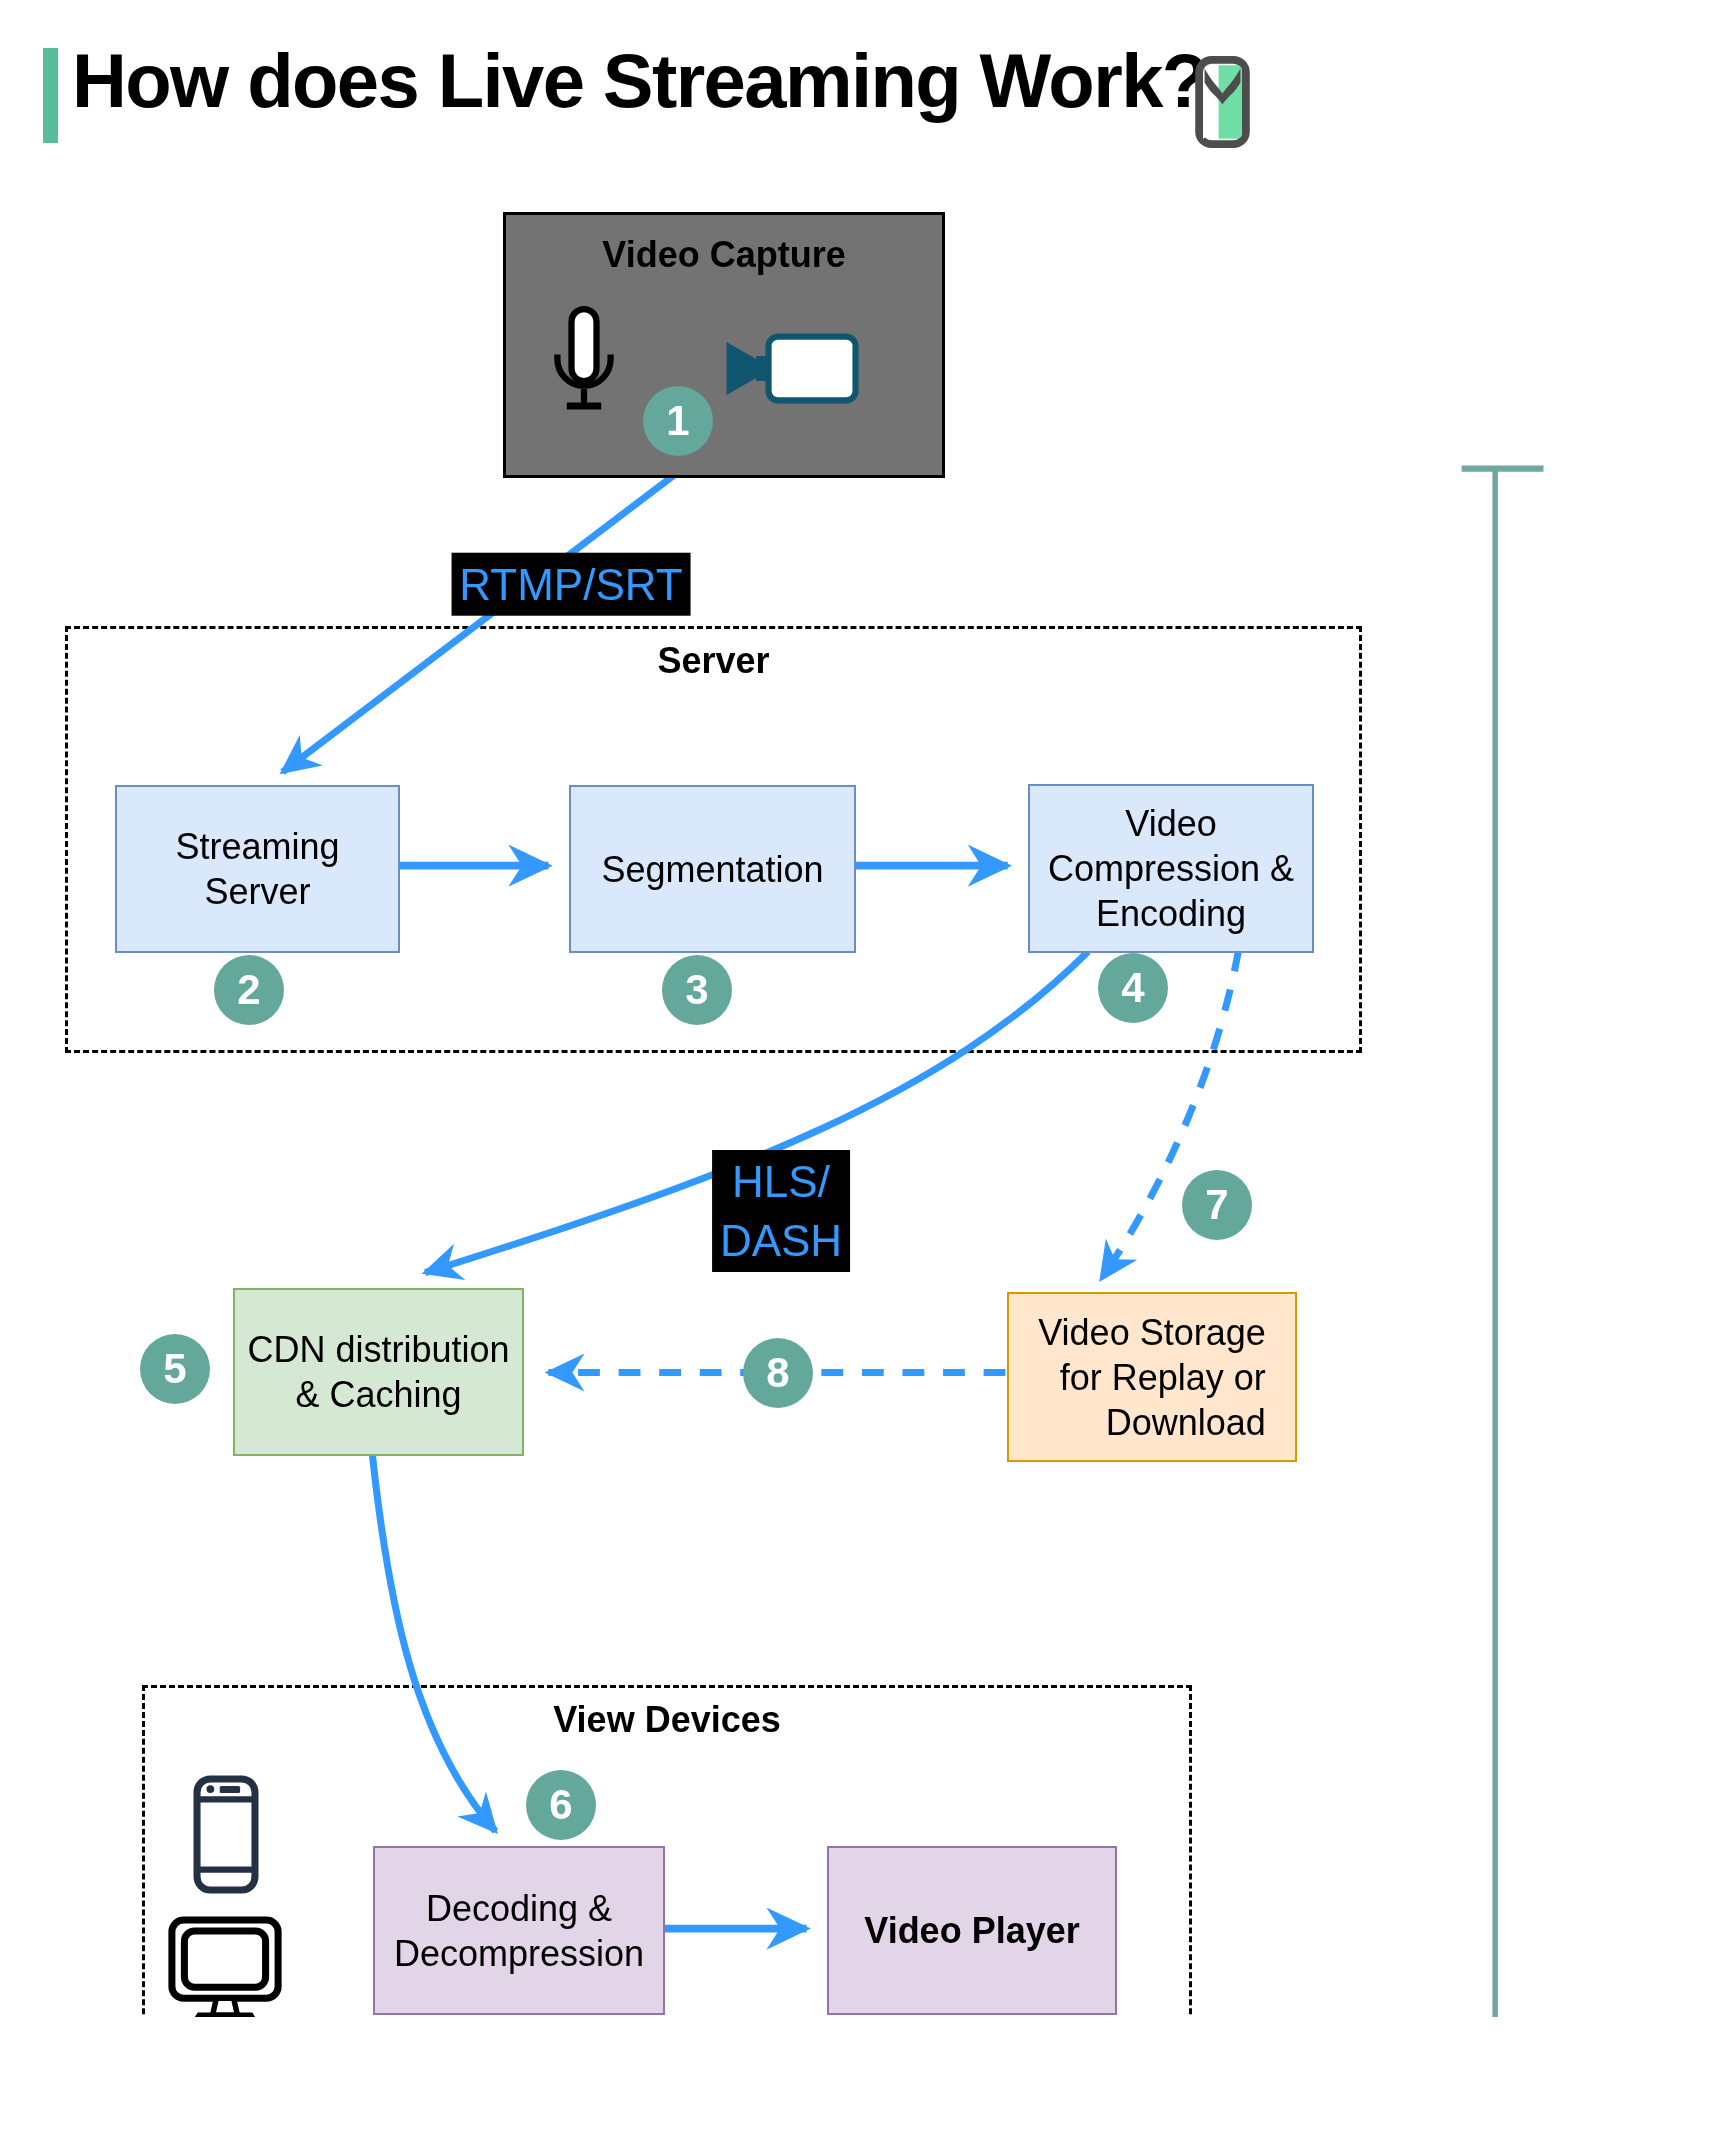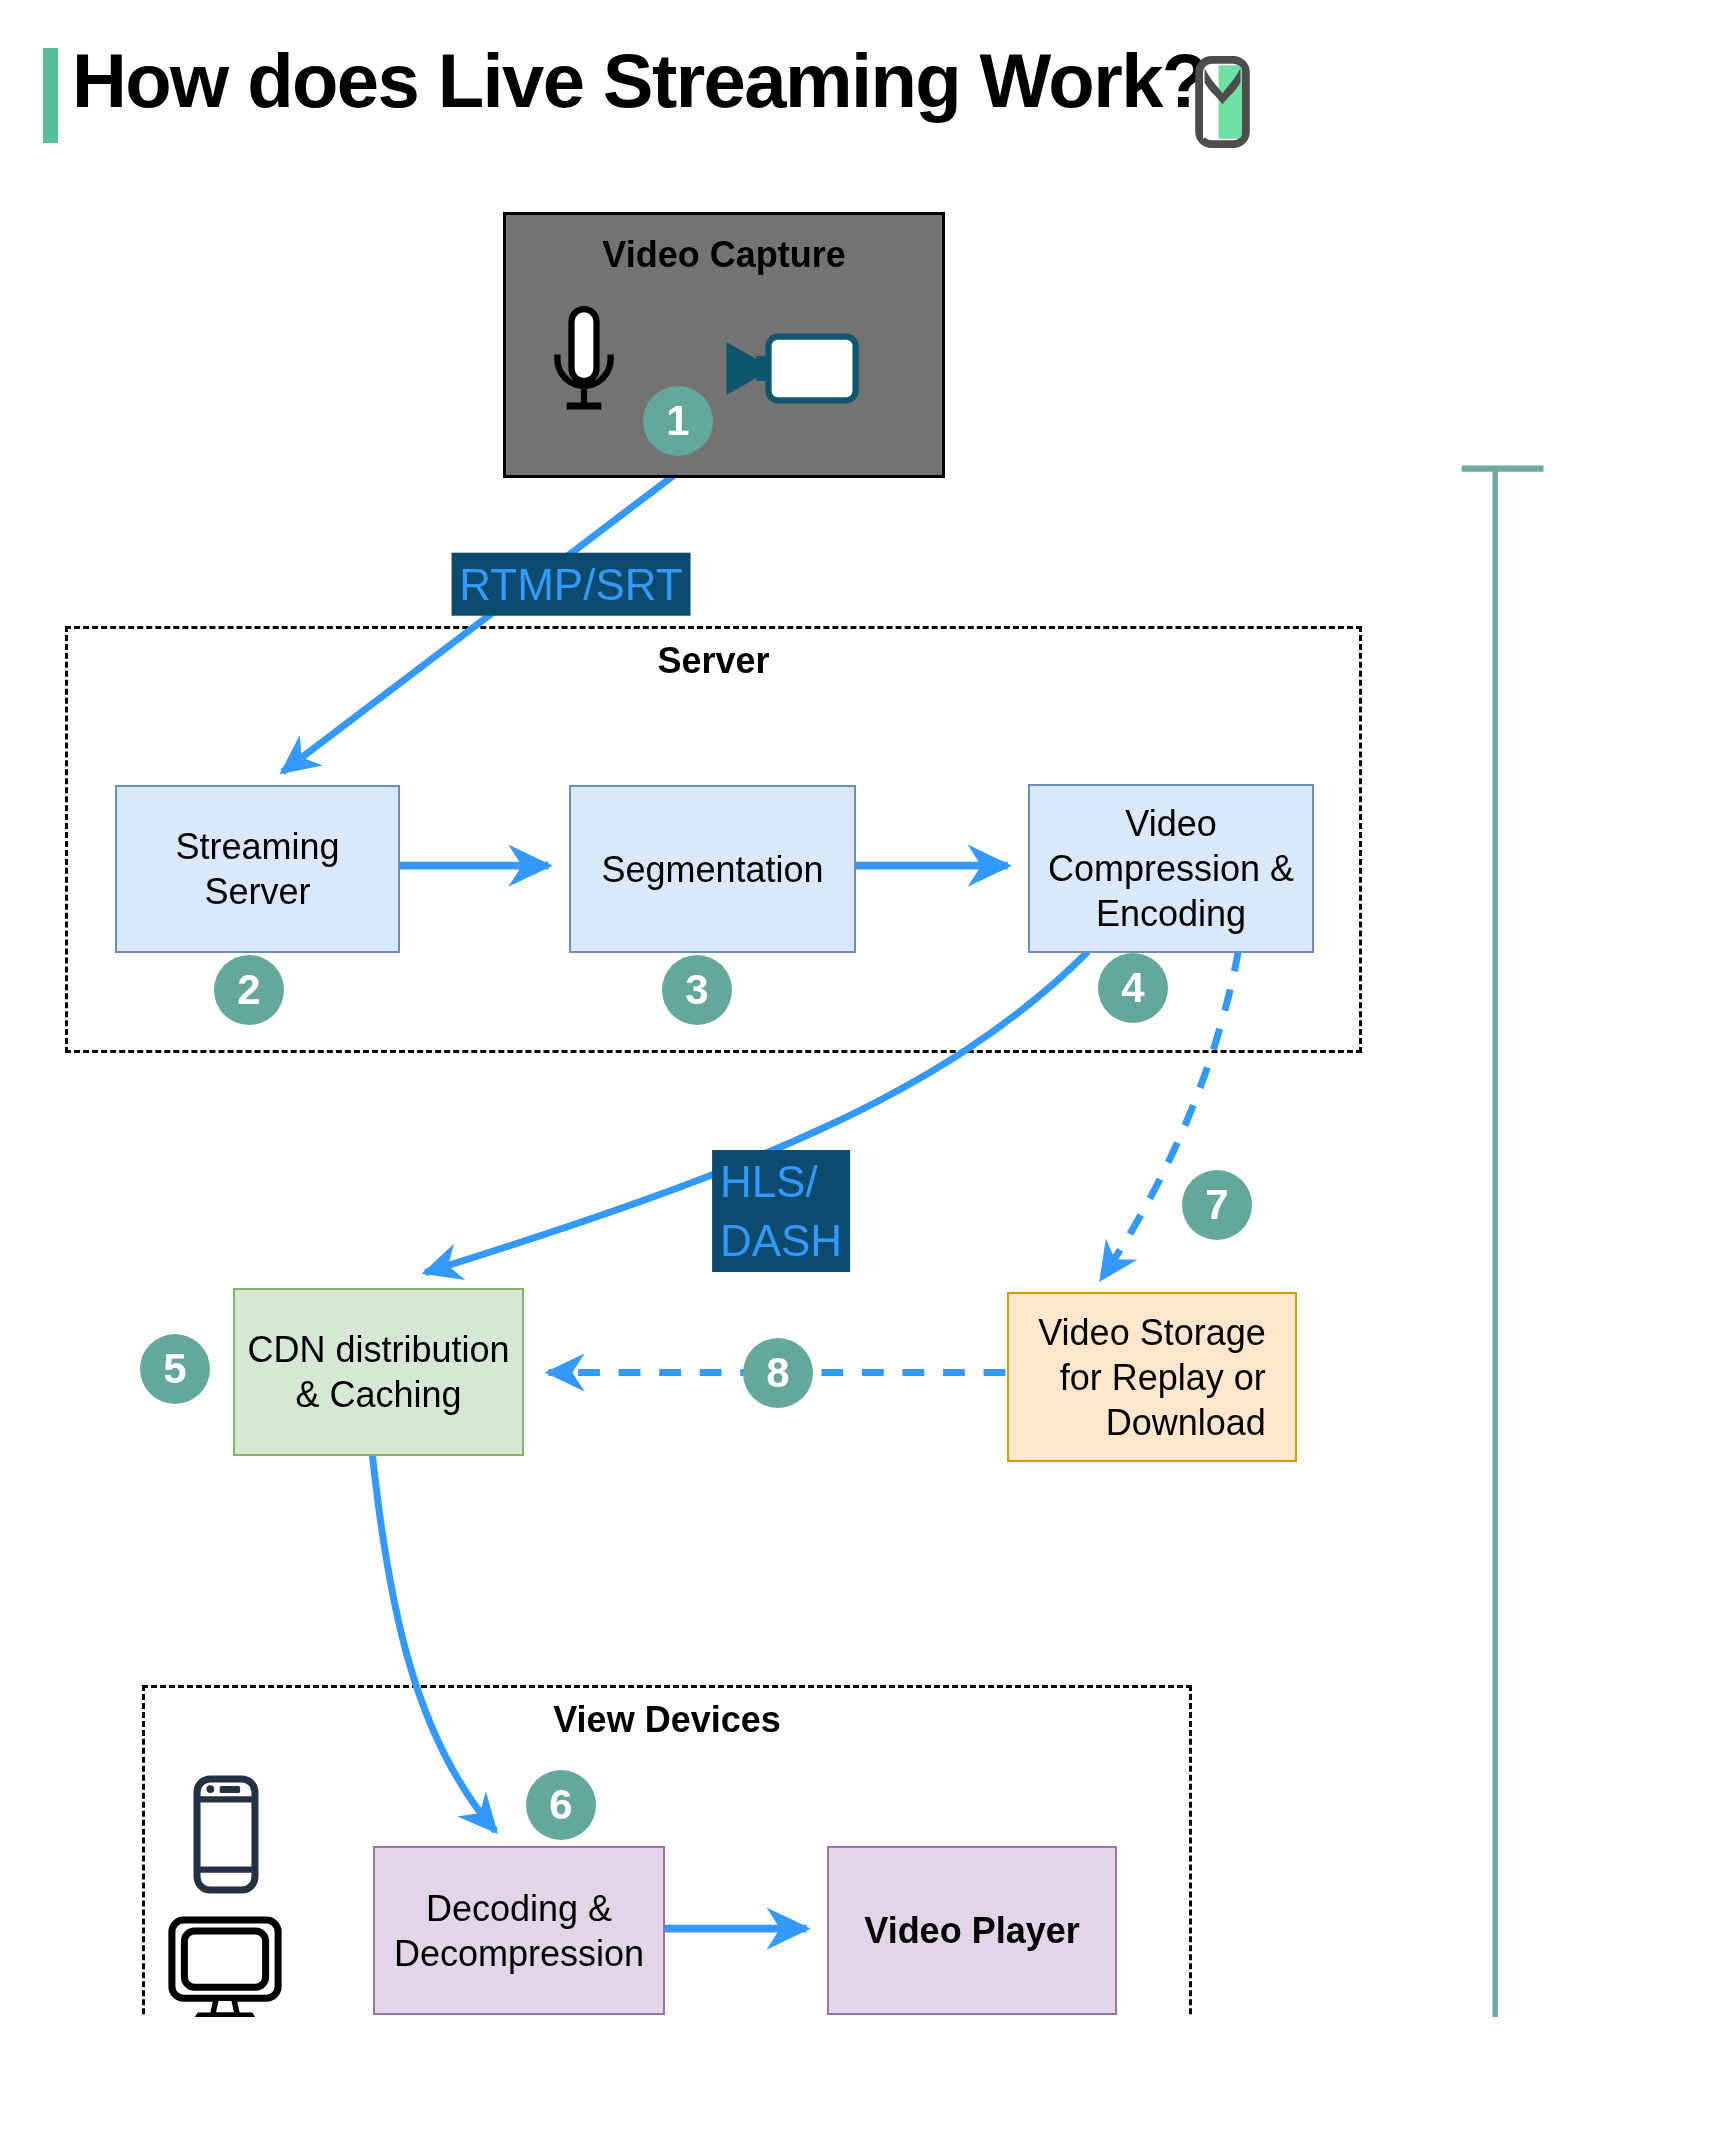--- a/index.html
+++ b/index.html
@@ -33,22 +33,22 @@
   .purple-node{background:var(--purple-fill,#E1D5E7);border:2.3px solid var(--purple-stroke,#9673A6);}
   #decoding-box{left:373px;top:1846px;width:288px;height:165px;align-items:center;}
   #player-box{left:827px;top:1846px;width:286px;height:165px;font-weight:bold;}
 
   
   .badge{position:absolute;width:70px;height:70px;border-radius:50%;
          background:var(--badge-green,#64A79B);color:#fff;font-size:42px;font-weight:700;
          display:flex;align-items:center;justify-content:center;}
 
   
-  .edge-label{position:absolute;transform:translate(-50%,-50%);background:#0c4a6e;
-              color:var(--arrow-blue,#3399FF);font-size:44px;
+  .edge-label{position:absolute;transform:translate(-50%,-50%);background:#000000;
+              color:var(--arrow-blue,#3399FF);font-size:44px;text-align:center;
               white-space:pre-line;line-height:1.35;padding:1.6px 7.8px;}
   #latency-label{position:absolute;transform:translate(-50%,-50%);background:#fff;
                  color:var(--latency-teal,#6FA8A1);font-size:44px;white-space:nowrap;padding:4.7px 11px;}
 
   
   .icon-holder{position:absolute;}
   svg{display:block;}
   #connector-layer{position:absolute;left:0;top:0;}
 </style>
 </head>

